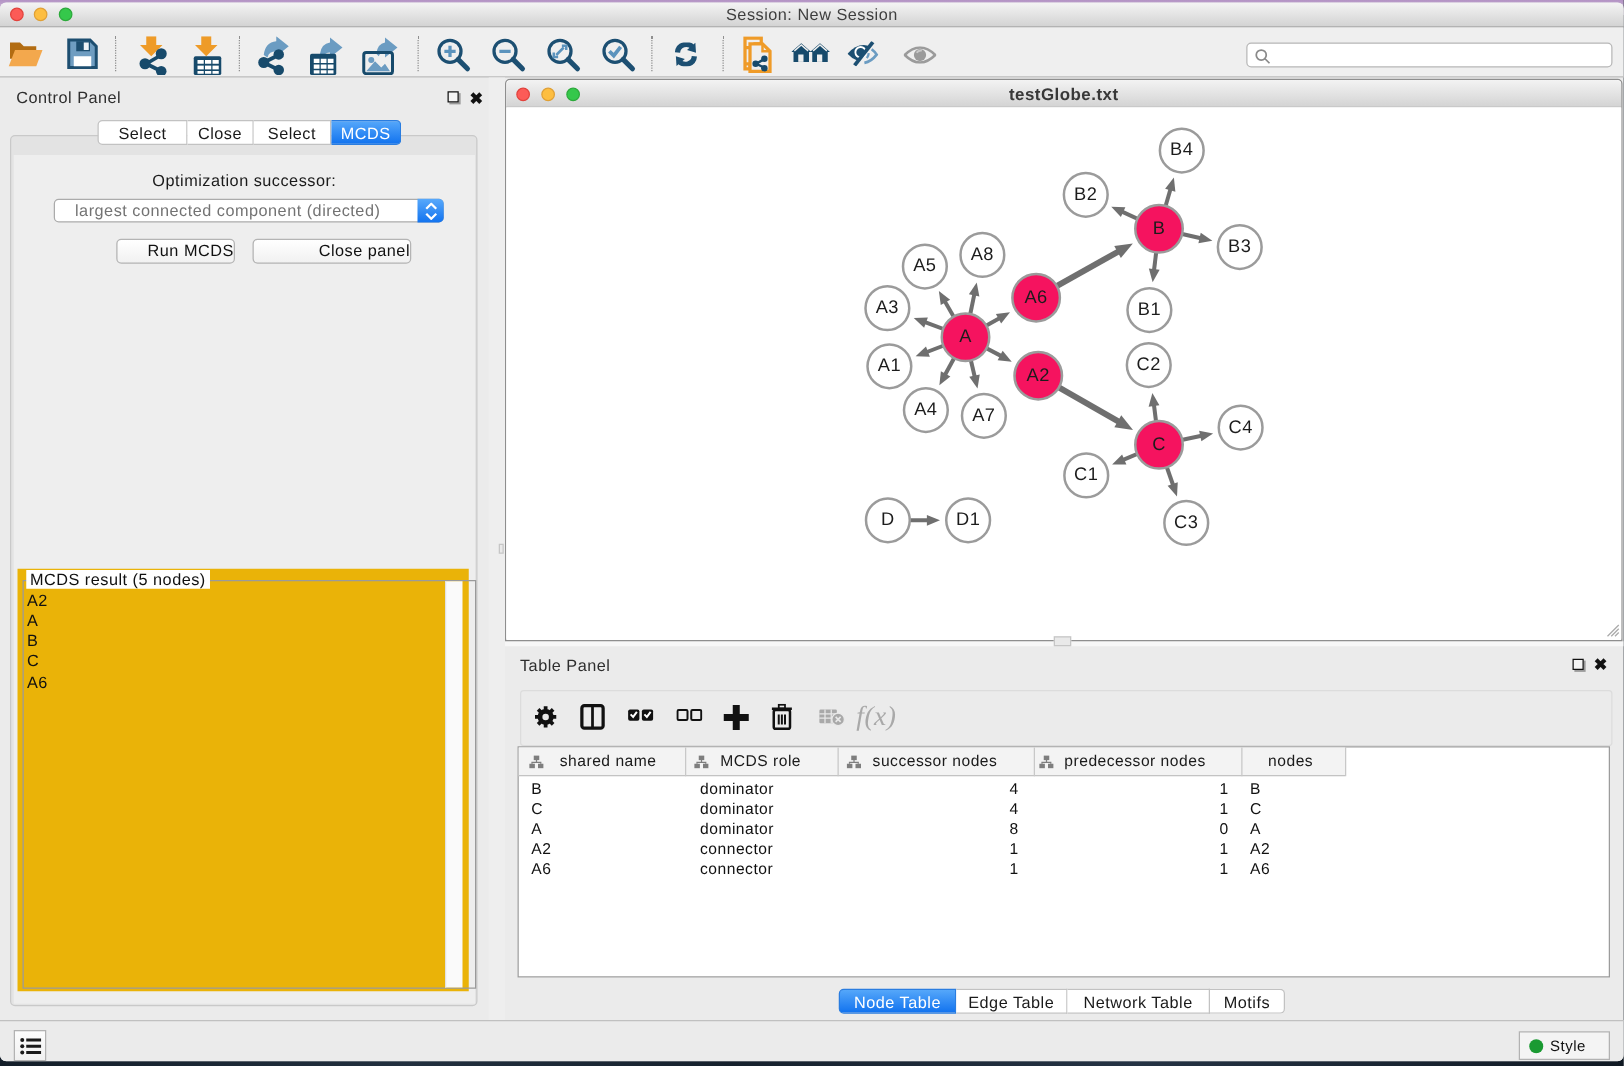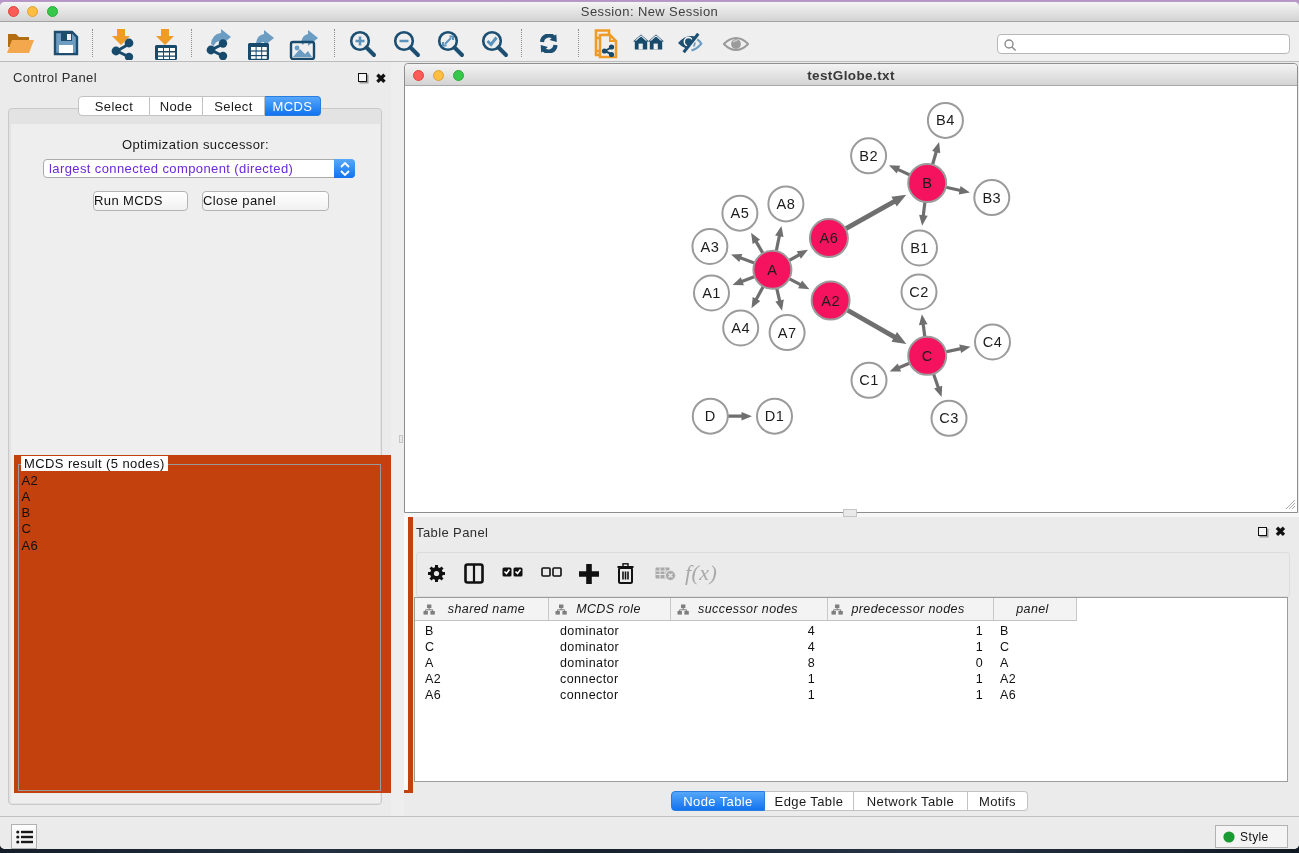--- a/index.html
+++ b/index.html
@@ -34,28 +34,28 @@
   .tabset .tab.sel { background:linear-gradient(#55a7fa,#1273ef); color:#fff;
      border-color:#2a7de0; }
   .tabcontent { position:absolute; left:8px; top:106px; width:374px; height:697px;
      background:#e3e3e3; border:1px solid #c9c9c9; border-radius:4px; }
   .innerpanel { position:absolute; left:11px; top:122px; width:369px; height:679px;
      background:#eeeeee; }
   .optlabel { position:absolute; left:11px; top:134.5px; width:369px; text-align:center;
      font-size:13px; color:#1a1a1a; }
   .combo { position:absolute; left:43px; top:157px; width:312px; height:19px;
      background:#fff; border:1px solid #ababab; border-radius:4px; }
-  .combo .txt { position:absolute; left:5px; top:1px; font-size:13px; color:#6d28d9; }
+  .combo .txt { position:absolute; left:16px; top:1px; font-size:13px; color:#737373; }
   .combo .btn { position:absolute; right:-1px; top:-1px; width:21px; height:19px;
      background:linear-gradient(#58a9fb,#1273ef); border-radius:0 4px 4px 0; }
   .pushbtn { position:absolute; height:20px; background:linear-gradient(#ffffff,#f1f1f1);
      border:1px solid #b4b4b4; border-radius:4px; font-size:13px; color:#111;
-     text-align:left; line-height:18px; }
-  .resultbox { position:absolute; left:14px; top:453px; width:399px; height:338px;
-     background:#c2410c; }
+     text-align:right; line-height:18px; }
+  .resultbox { position:absolute; left:14px; top:453px; width:361px; height:338px;
+     background:#eab308; }
   .resultborder { position:absolute; left:3.5px; top:9px; width:363px; height:327px;
      border:1px solid #9a9a9a; }
   .resulttitle { position:absolute; left:7px; top:0.5px; background:#fff; padding:0 3px;
      font-size:13px; color:#111; }
   .resultitem { position:absolute; left:7.5px; font-size:13px; color:#111; }
   .resultscroll { position:absolute; right:5px; top:10px; width:14px; height:325px;
      background:#fafafa; border-left:1px solid #e2e2e2; }
   
   .netwin { position:absolute; left:404px; top:61px; width:894px; height:450px;
      background:#fff; border:1px solid #8e8e8e; border-radius:4px 4px 0 0; }
@@ -69,21 +69,21 @@
   .grip { position:absolute; background:#e9e9e9; border:1px solid #c6c6c6; }
   
   .tp-title { position:absolute; left:416px; top:523px; font-size:13px; color:#2e2e2e; }
   .tp-toolbar { position:absolute; left:416px; top:550px; width:874px; height:45px;
      border:1px solid #dcdcdc; border-radius:3px; }
   .table { position:absolute; left:414px; top:595px; width:874px; height:185px;
      background:#fff; border:1px solid #9c9c9c; }
   .thead { position:absolute; left:0; top:0; width:661px; height:23px;
      background:#f3f3f3; border-bottom:1px solid #c3c3c3; }
   .thsep { position:absolute; top:0; height:23px; width:0; border-left:1px solid #c8c8c8; }
-  .thlabel { position:absolute; top:4px; font-size:12.5px; color:#1a1a1a; text-align:center;font-style:italic; }
+  .thlabel { position:absolute; top:4px; font-size:12.5px; color:#1a1a1a; text-align:center; }
   .tcell { position:absolute; font-size:12.5px; color:#111; }
   .btabset { position:absolute; }
   
   .statusbar { position:absolute; left:0; top:814px; width:100%; height:33px;
      background:#ebebeb; border-top:1px solid #c0c0c0; }
   .listbtn { position:absolute; left:11px; top:7px; width:26px; height:25px;
      background:linear-gradient(#fdfdfd,#f0f0f0); border:1px solid #b2b2b2; }
   .membtn { position:absolute; right:11px; top:8px; width:73px; height:23px;
      background:#f4f4f4; border:1px solid #b2b2b2; font-size:12px; color:#111; }
 </style>
@@ -231,21 +231,21 @@
       </svg>
     </div>
   </div>
   <div class="cp-title">Control Panel</div>
   <div class="panehdr-sq" style="left:358px;top:71px"></div>
   <div class="panehdr-x" style="left:375.5px;top:69px">✖</div>
   <div class="tabcontent"></div>
   <div class="innerpanel"></div>
   <div class="tabset" style="left:78px;top:94px">
     <div class="tab first" style="width:72px">Select</div>
-    <div class="tab" style="width:53px">Node</div>
+    <div class="tab" style="width:53px">Close</div>
     <div class="tab" style="width:62px">Select</div>
     <div class="tab sel last" style="width:56px">MCDS</div>
   </div>
   <div class="optlabel">Optimization successor:</div>
   <div class="combo">
     <div class="txt">largest connected component (directed)</div>
     <div class="btn">
       <svg style="position:absolute;left:4.5px;top:2.5px" width="12" height="14">
         <path d="M2,5 L6,1 L10,5" fill="none" stroke="#fff" stroke-width="1.8"></path>
         <path d="M2,9 L6,13 L10,9" fill="none" stroke="#fff" stroke-width="1.8"></path>
@@ -447,21 +447,21 @@
     <svg class="thicon" style="position:absolute;left:416px;top:6px" width="12" height="11">
       <rect x="4" y="0.5" width="4.4" height="3.6" fill="#7e7e7e"></rect>
       <rect x="0.5" y="7" width="4.4" height="3.6" fill="#7e7e7e"></rect>
       <rect x="7.4" y="7" width="4.4" height="3.6" fill="#7e7e7e"></rect>
       <path d="M6.2,4 L6.2,6 M2.6,7 L2.6,5.8 L9.6,5.8 L9.6,7" fill="none" stroke="#7e7e7e" stroke-width="1"></path>
     </svg>
     <div class="thlabel" style="left:20px;width:103px">shared name</div>
     <div class="thlabel" style="left:142px;width:103px">MCDS role</div>
     <div class="thlabel" style="left:265px;width:136px">successor nodes</div>
     <div class="thlabel" style="left:419px;width:148px">predecessor nodes</div>
-    <div class="thlabel" style="left:576px;width:83px">panel</div>
+    <div class="thlabel" style="left:576px;width:83px">nodes</div>
     <div class="tcell" style="left:10px;top:26px">B</div>
     <div class="tcell" style="left:145px;top:26px">dominator</div>
     <div class="tcell" style="left:300px;top:26px;width:100px;text-align:right">4</div>
     <div class="tcell" style="left:468px;top:26px;width:100px;text-align:right">1</div>
     <div class="tcell" style="left:585px;top:26px">B</div>
     <div class="tcell" style="left:10px;top:42px">C</div>
     <div class="tcell" style="left:145px;top:42px">dominator</div>
     <div class="tcell" style="left:300px;top:42px;width:100px;text-align:right">4</div>
     <div class="tcell" style="left:468px;top:42px;width:100px;text-align:right">1</div>
     <div class="tcell" style="left:585px;top:42px">C</div>

